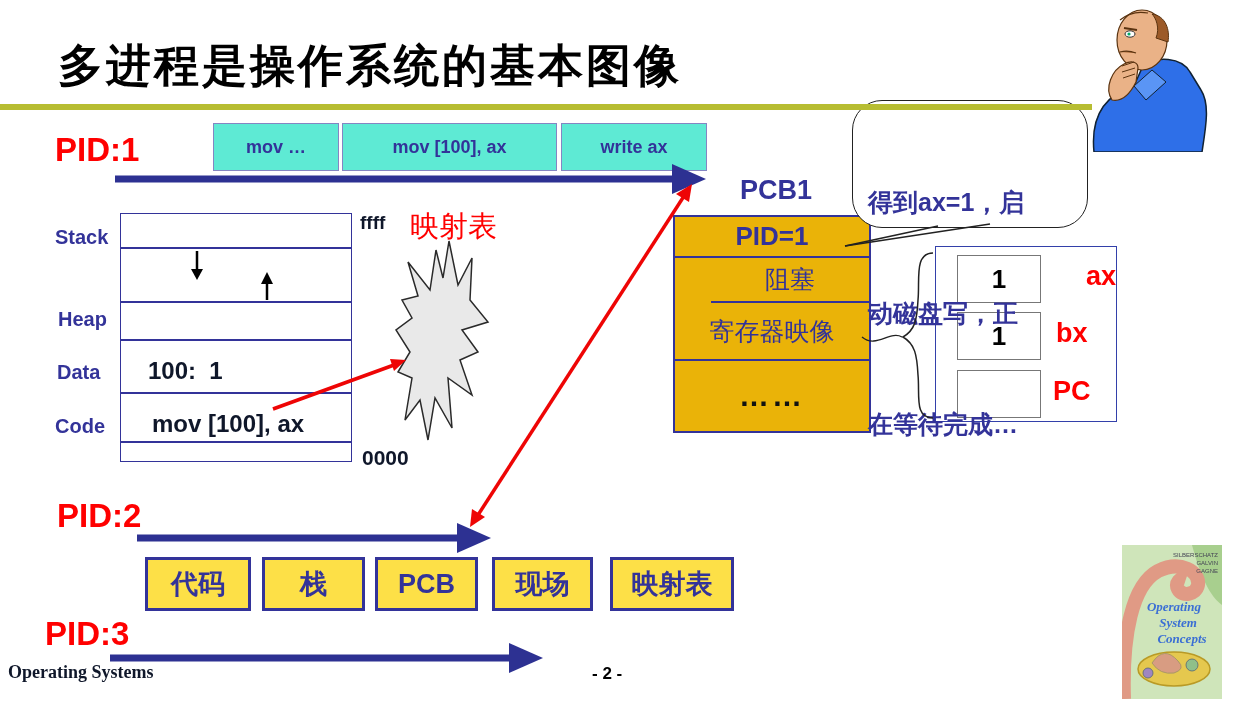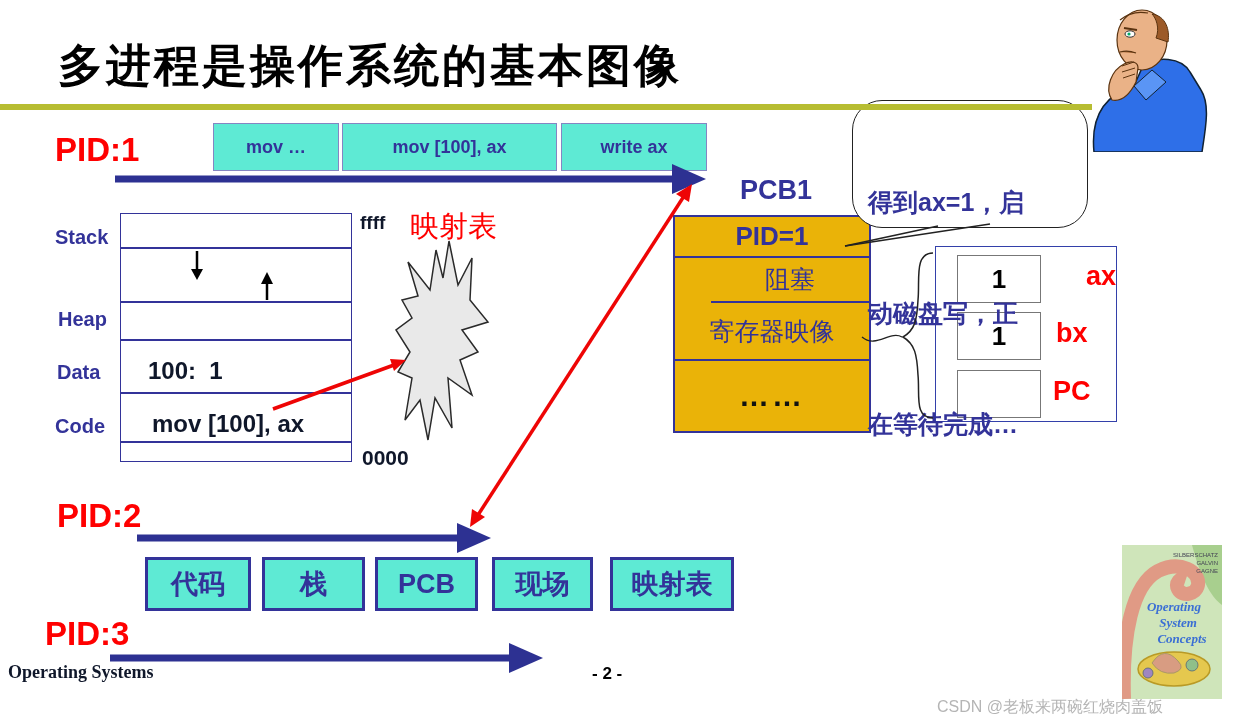--- a/index.html
+++ b/index.html
@@ -4,21 +4,21 @@
 <style>
   html,body{margin:0;padding:0;background:#fff;}
   .stage{position:relative;width:1236px;height:725px;background:#fff;overflow:hidden;
          font-family:"Liberation Sans",sans-serif;}
   .abs{position:absolute;}
   .slide-title{font-size:45px;font-weight:bold;color:#000;letter-spacing:3px;white-space:pre;}
   .pid{font-size:33px;font-weight:bold;color:#ff0000;white-space:pre;}
   .ibox{position:absolute;top:123px;height:46px;border:1.5px solid #8585c2;background:#5eead4;
         display:flex;align-items:center;justify-content:center;
         color:#333399;font-weight:bold;font-size:18px;white-space:pre;}
-  .pbox{position:absolute;top:557px;height:48px;border:3px solid #333399;background:#5eead4;
+  .pbox{position:absolute;top:557px;height:48px;border:3px solid #333399;background:#fde047;
         display:flex;align-items:center;justify-content:center;
         color:#333399;font-weight:bold;font-size:27px;white-space:pre;}
   .seglabel{font-size:20px;font-weight:bold;color:#333399;}
   .memtext{font-weight:bold;color:#0f172a;white-space:pre;}
   .redlabel{color:#ff0000;}
   .pcbbox{position:absolute;left:673px;top:215px;width:198px;height:218px;
           border:2.5px solid #333399;background:#eab308;box-sizing:border-box;
           display:flex;flex-direction:column;}
   .pcbrow{display:flex;align-items:center;justify-content:center;color:#333399;box-sizing:border-box;}
   .regpanel{position:absolute;left:935px;top:246px;width:182px;height:176px;
@@ -100,21 +100,20 @@
   <div class="yellow-line" style="background:#b7bd32;"></div>
 
   <div class="pbox" style="left:145px;width:100px;">代码</div>
   <div class="pbox" style="left:262px;width:97px;">栈</div>
   <div class="pbox" style="left:492px;width:95px;">现场</div>
   <div class="pbox" style="left:375px;width:97px;">PCB</div>
   <div class="pbox" style="left:610px;width:118px;">映射表</div>
 
   <div class="abs footer-course" style="left:8px;top:662px;">Operating Systems</div>
   <div class="abs page-num" style="left:592px;top:664px;">- 2 -</div>
-  <div class="abs watermark" style="left:937px;top:697px;">CSDN @老板来两碗红烧肉盖饭</div>
 
   <svg class="abs" style="left:1082px;top:4px;" width="130" height="148" viewBox="0 0 130 148">
     <path d="M12 148 C8 108 26 90 52 82 L60 64 C74 50 100 54 108 68 L119 86 C128 100 124 122 120 148 Z" fill="#2e6fe8" stroke="#123" stroke-width="1.5"></path>
     <path d="M52 82 L64 96 L84 78 L70 66 Z" fill="#5a95f5" stroke="#123" stroke-width="1"></path>
     <ellipse cx="60" cy="36" rx="25" ry="30" fill="#eab287" stroke="#5a3310" stroke-width="1.2"></ellipse>
     <path d="M70 10 C84 12 88 26 86 38 L74 34 C78 24 74 14 70 10 Z" fill="#9c5a28" stroke="#5a3310" stroke-width="1"></path>
     <path d="M38 16 Q50 6 66 9" fill="none" stroke="#5a3310" stroke-width="1.2"></path>
     <ellipse cx="48" cy="30" rx="5" ry="3.2" fill="#fff" stroke="#333" stroke-width="1"></ellipse>
     <circle cx="47" cy="30" r="1.6" fill="#0a6"></circle>
     <path d="M42 24 L55 26" stroke="#5a3310" stroke-width="2"></path>

